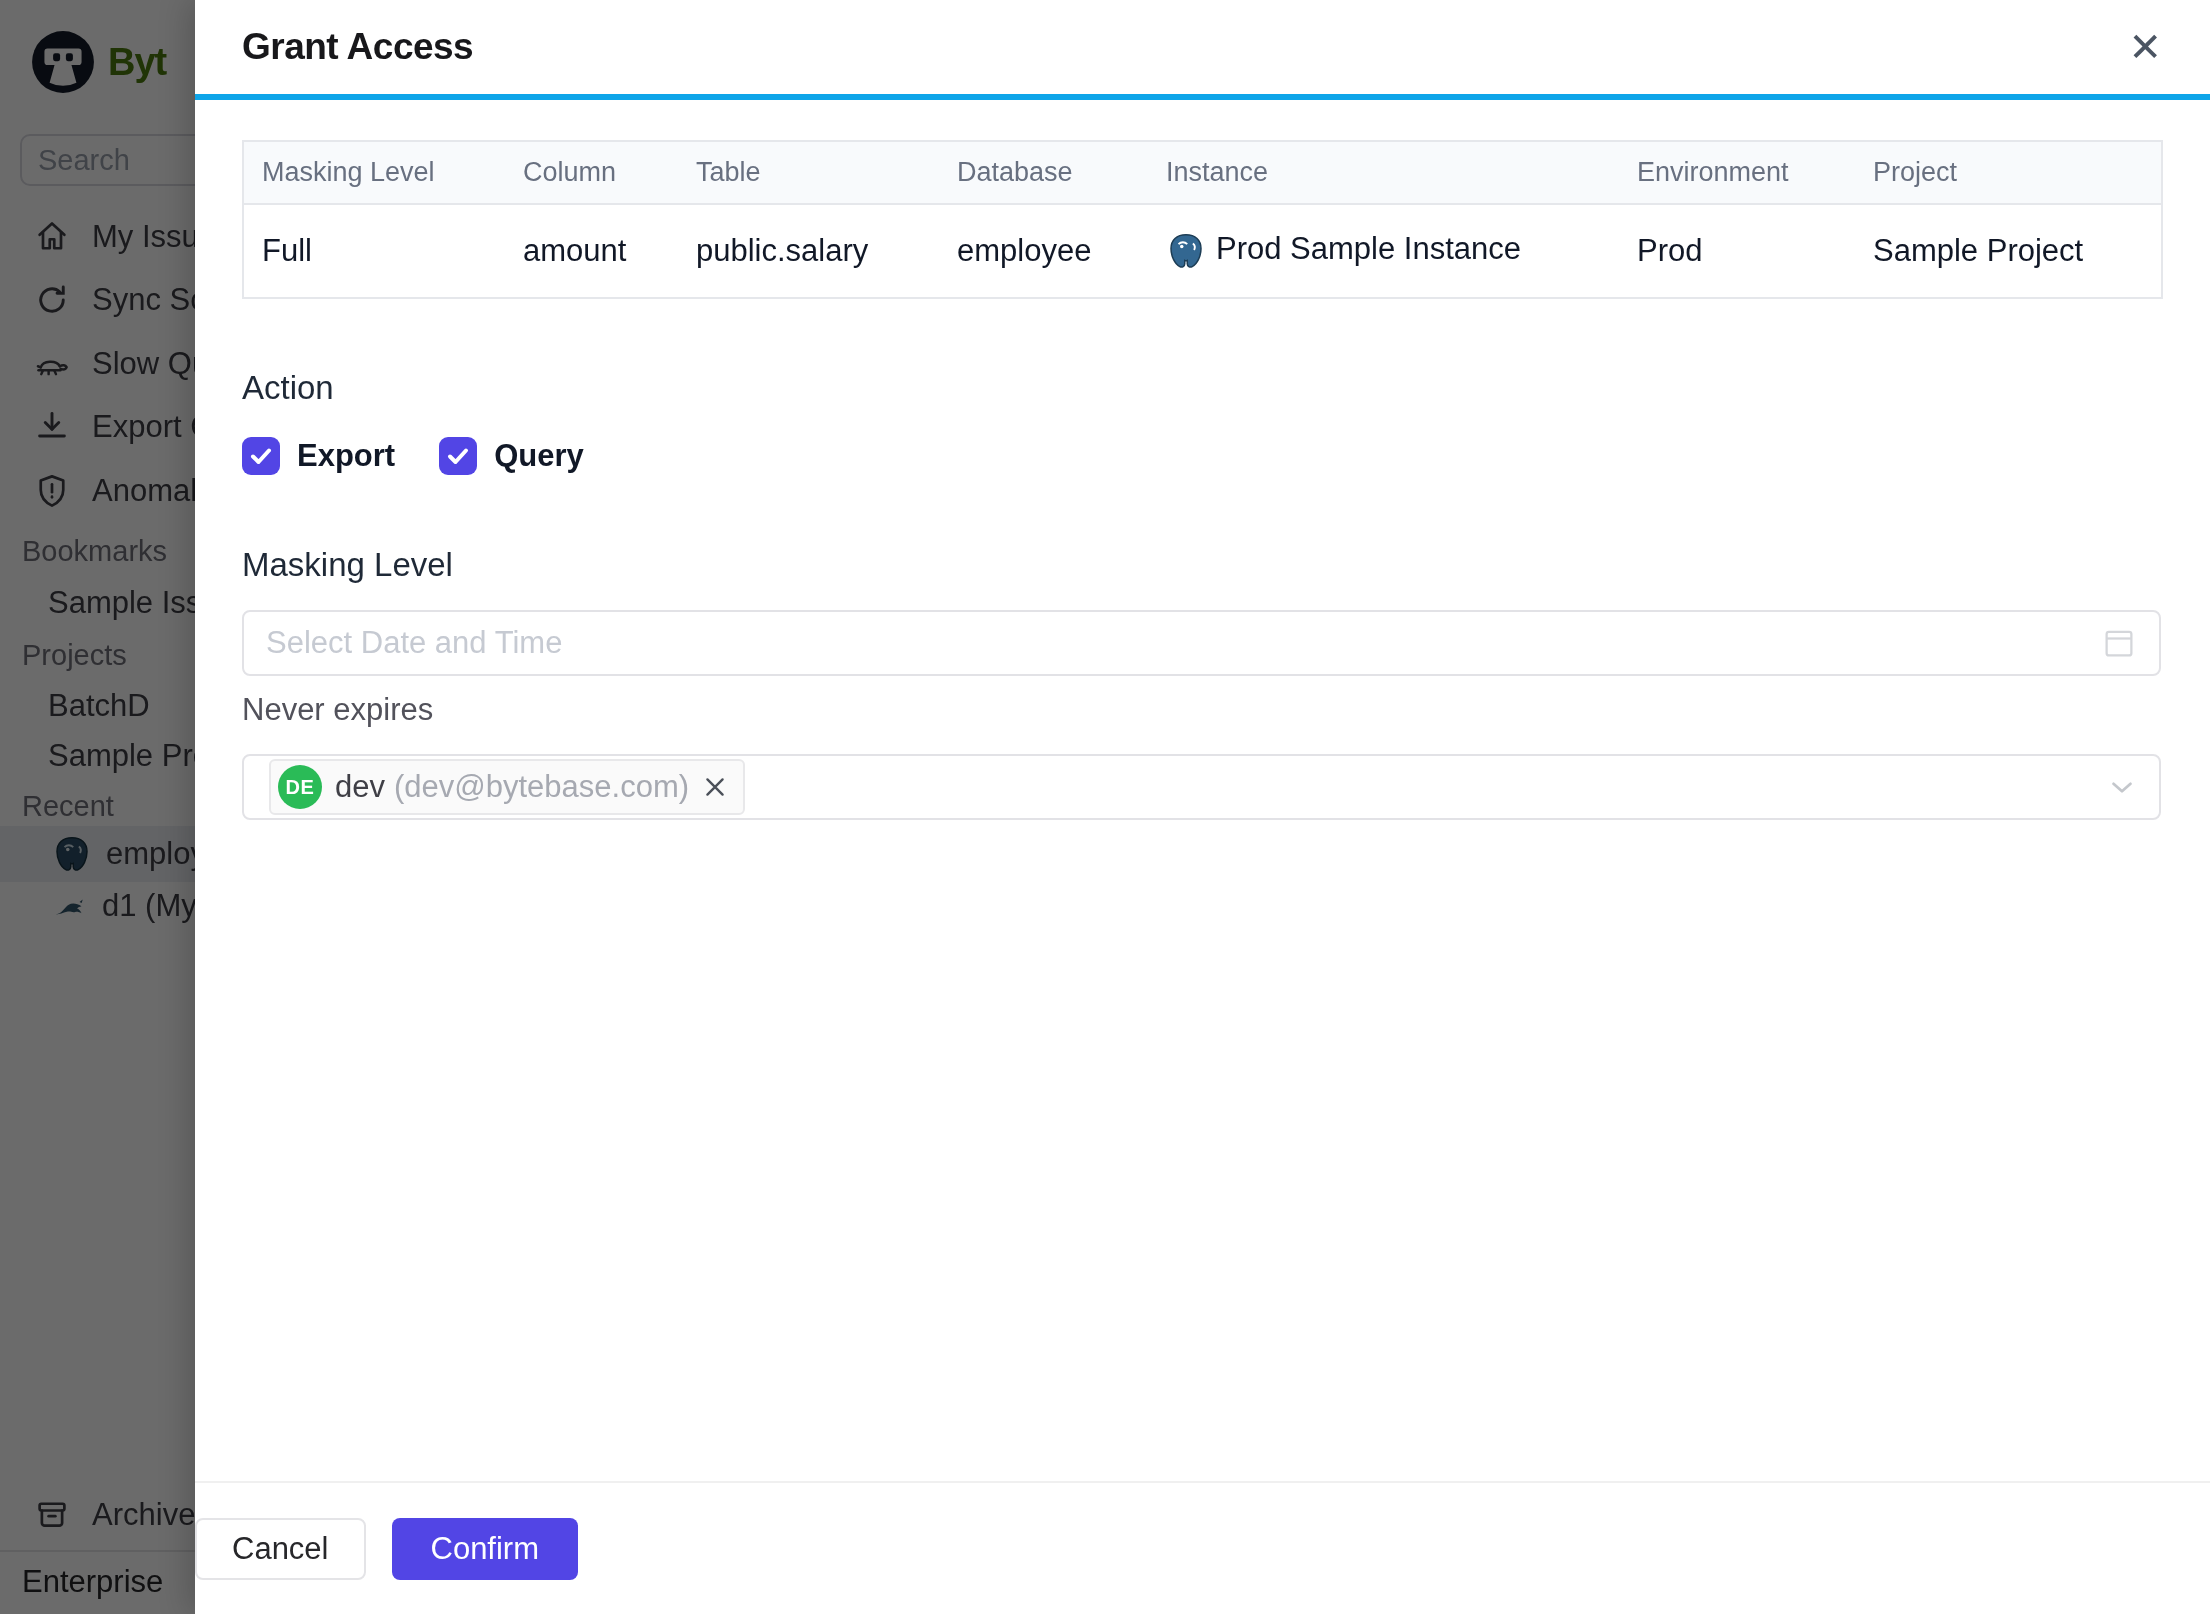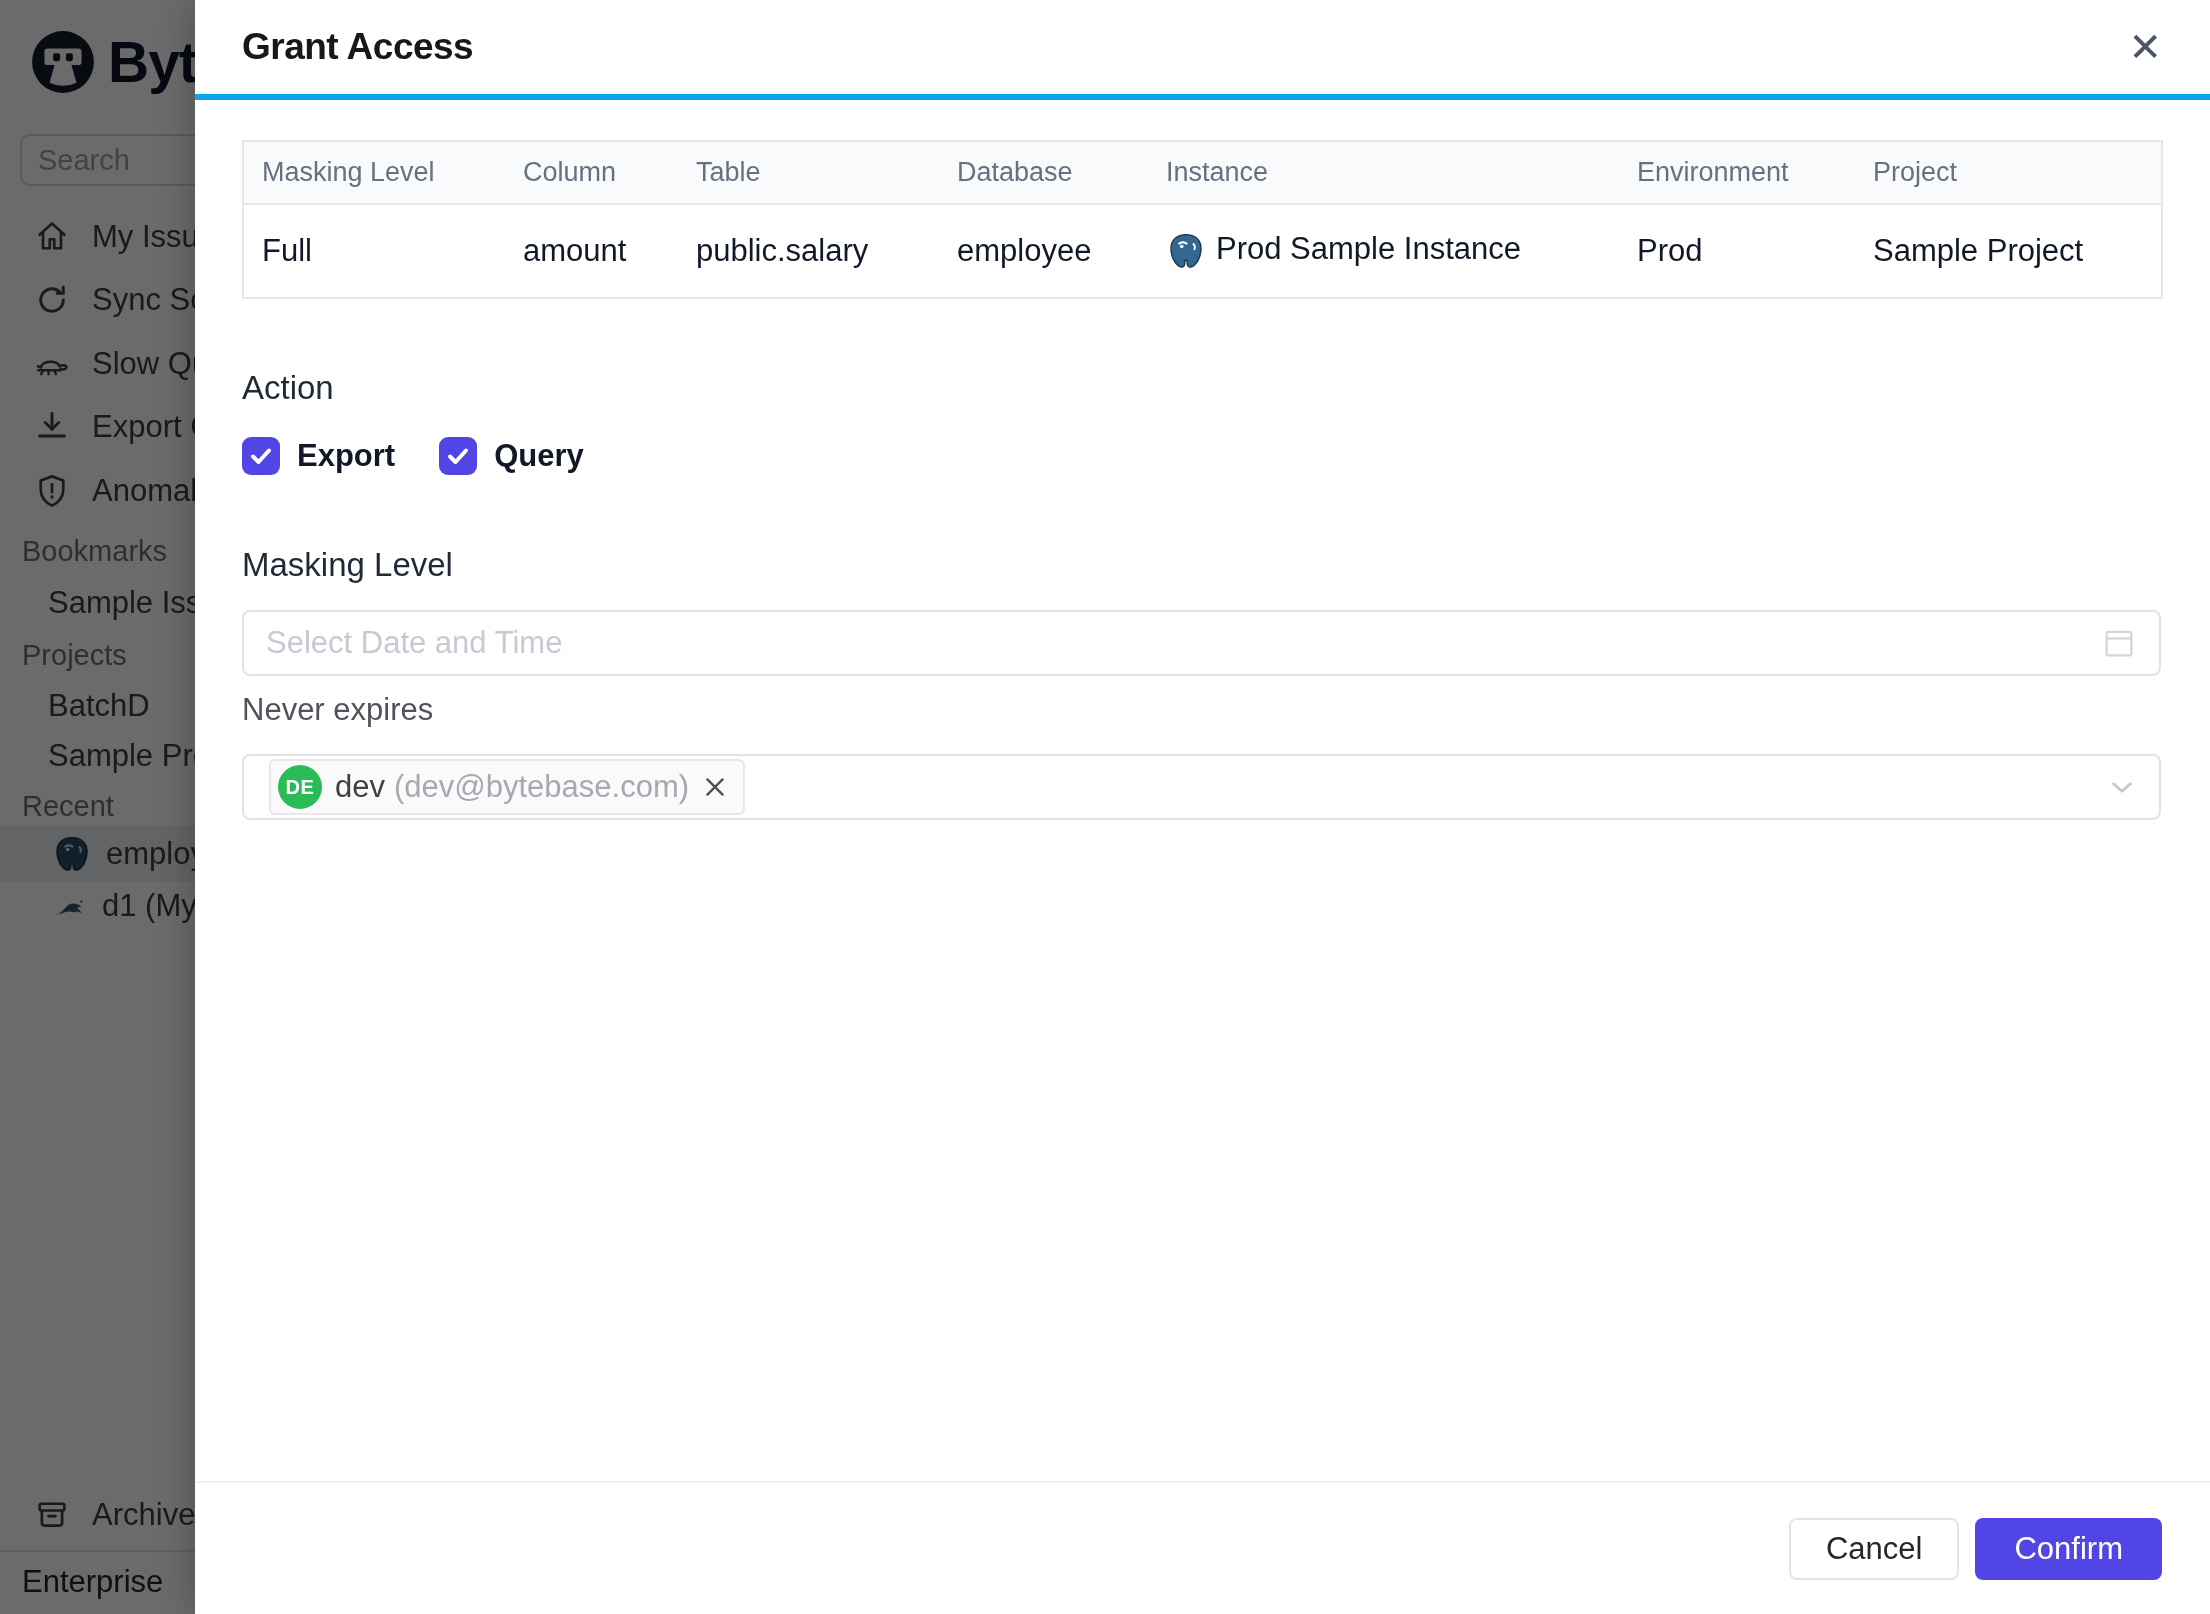--- a/index.html
+++ b/index.html
@@ -4,21 +4,21 @@
 <style>
   * { margin:0; padding:0; box-sizing:border-box; }
   html,body { width:2210px; height:1614px; overflow:hidden; }
   body { font-family:"Liberation Sans", sans-serif; background:#fff; position:relative; color:#1f2937; }
 
   
   .sidebar { position:absolute; left:0; top:0; width:195px; height:1614px; background:#ffffff; overflow:hidden; z-index:1; }
   .sb-row { position:absolute; left:0; width:320px; display:flex; align-items:center; }
   .logo-row { top:28px; height:68px; padding-left:30px; }
   .logo-mark { width:66px; height:66px; flex:0 0 auto; }
-  .logo-text { font-size:57px; font-weight:700; color:#0f172a; margin-left:12px; letter-spacing:-1px; }
+  .logo-text { font-size:38px; font-weight:700; color:#4d7c0f; margin-left:12px; letter-spacing:-1px; }
   .search-box { top:134px; left:20px; width:250px; height:52px; border:2px solid #d9d9df; border-radius:10px; background:#fff; padding-left:16px; }
   .search-box input { border:none; outline:none; font-size:29px; color:#3f3f46; width:180px; background:transparent; font-family:inherit; }
   .search-box input::placeholder { color:#9aa0ab; }
   .nav-item { padding-left:34px; height:56px; }
   .nav-item .nicon { width:36px; height:36px; flex:0 0 auto; }
   .nav-item .nlabel { font-size:31px; color:#3f3f46; margin-left:22px; white-space:nowrap; }
   .sec-header { padding-left:22px; height:48px; font-size:29px; color:#71717a; white-space:nowrap; }
   .sub-item { padding-left:48px; height:48px; font-size:31px; color:#3f3f46; white-space:nowrap; }
   .recent-item { padding-left:52px; height:56px; }
   .recent-item.selected { background:#eceef2; }
@@ -67,21 +67,21 @@
   .expire-note { margin-top:16px; font-size:31px; color:#52525b; }
 
   .user-select { margin-top:26px; height:66px; border:2px solid #e2e2e6; border-radius:8px; display:flex; align-items:center; padding:0 20px 0 25px; }
   .user-tag { display:flex; align-items:center; background:#fafafa; border:2px solid #e8e8ea; border-radius:6px; height:56px; padding:0 15px 0 7px; }
   .avatar { width:44px; height:44px; border-radius:50%; background:var(--avatar-green); color:#fff; font-size:20px; font-weight:700; display:flex; align-items:center; justify-content:center; letter-spacing:0.5px; }
   .user-name { font-size:31px; color:#3f3f46; margin-left:13px; }
   .user-email { font-size:31px; color:#a6a9b1; margin-left:9px; }
   .tag-remove { margin-left:13px; width:26px; height:26px; flex:0 0 auto; cursor:pointer; }
   .select-chevron { margin-left:auto; width:34px; height:34px; }
 
-  .modal-footer { position:absolute; left:0; bottom:0; width:100%; height:133px; border-top:2px solid #f0f0f0; display:flex; align-items:center; justify-content:flex-end; padding-right:48px; gap:16px; background:#fff; }
+  .modal-footer { position:absolute; left:0; bottom:0; width:100%; height:133px; border-top:2px solid #f0f0f0; display:flex; align-items:center; padding-right:48px; gap:26px; background:#fff; }
   .btn { height:62px; border-radius:8px; font-size:31px; font-family:inherit; cursor:pointer; display:flex; align-items:center; }
   .btn-cancel { background:#fff; border:2px solid #e4e4e7; color:#27272a; padding:0 35px; }
   .btn-confirm { background:var(--accent); border:none; color:#fff; padding:0 39px; font-weight:400; }
 
   :root { --accent:#5245e5; --avatar-green:#2abb57; }
 </style>
 </head>
 <body>
 
 <div class="sidebar">

